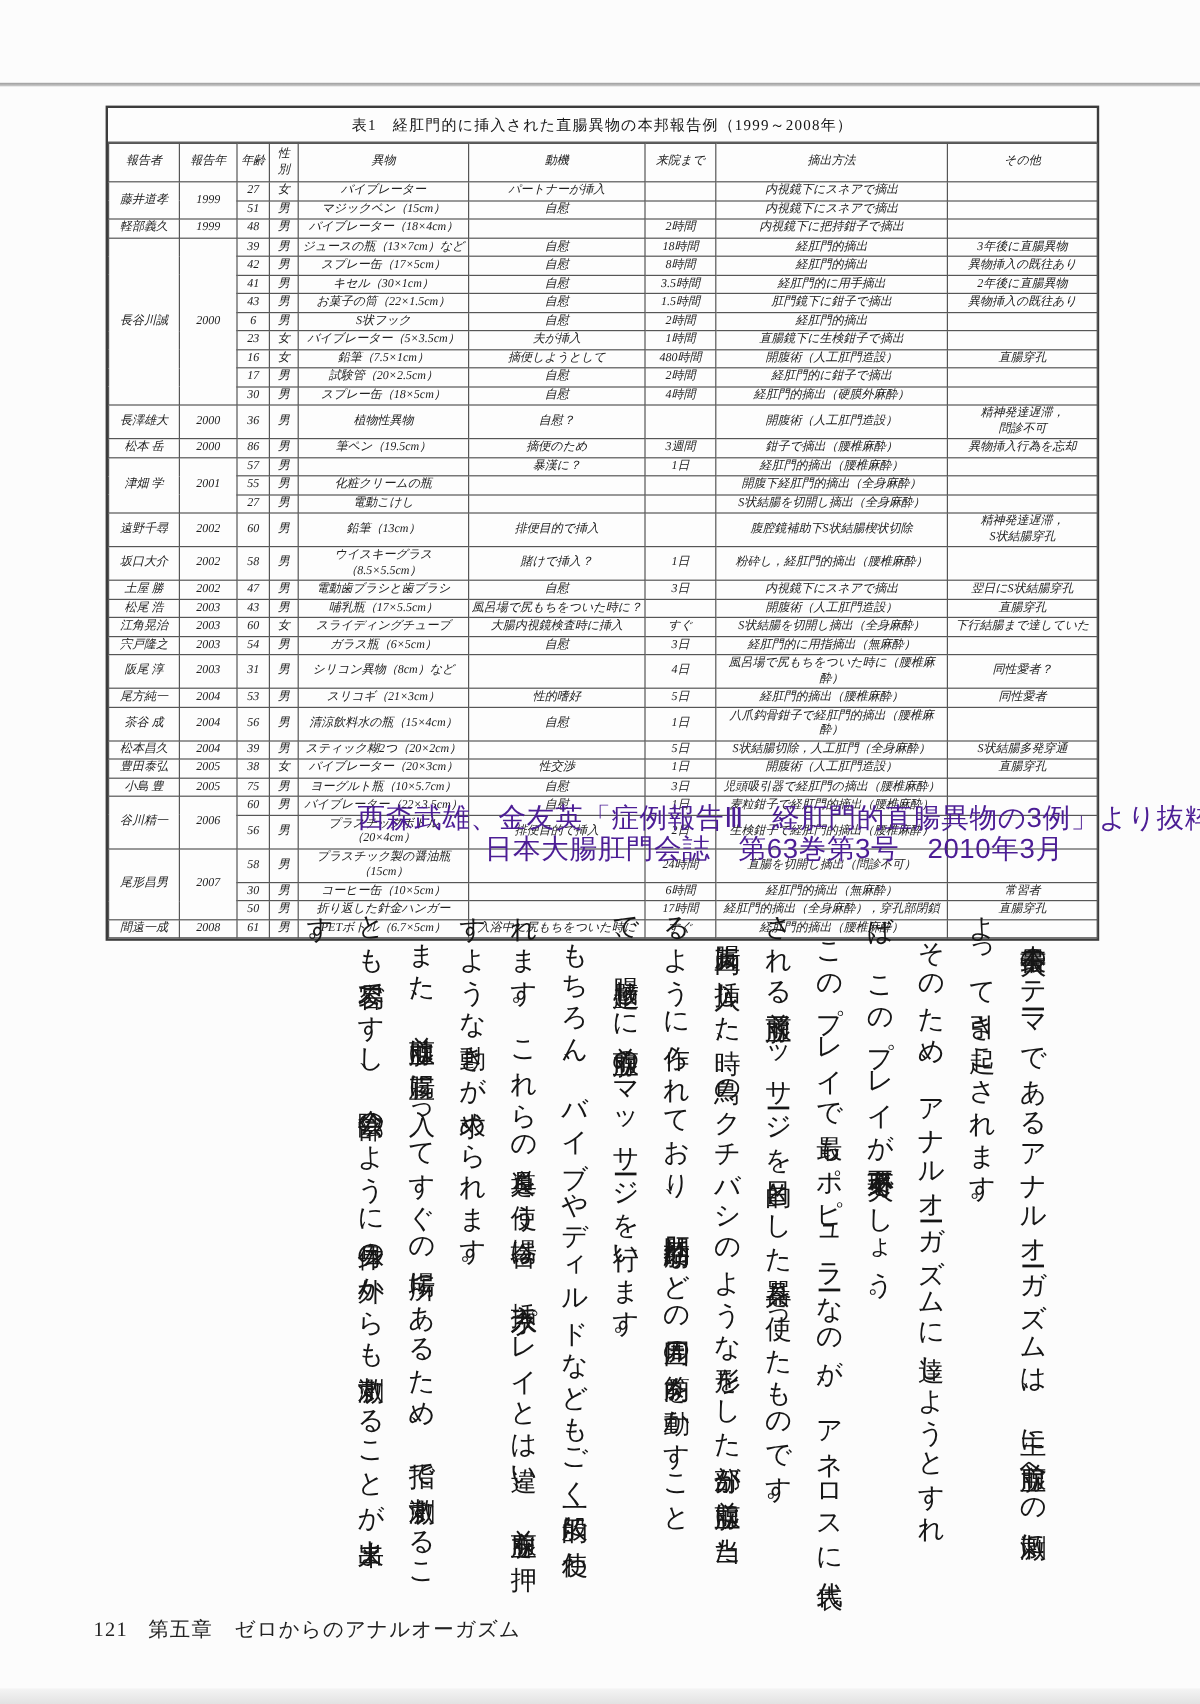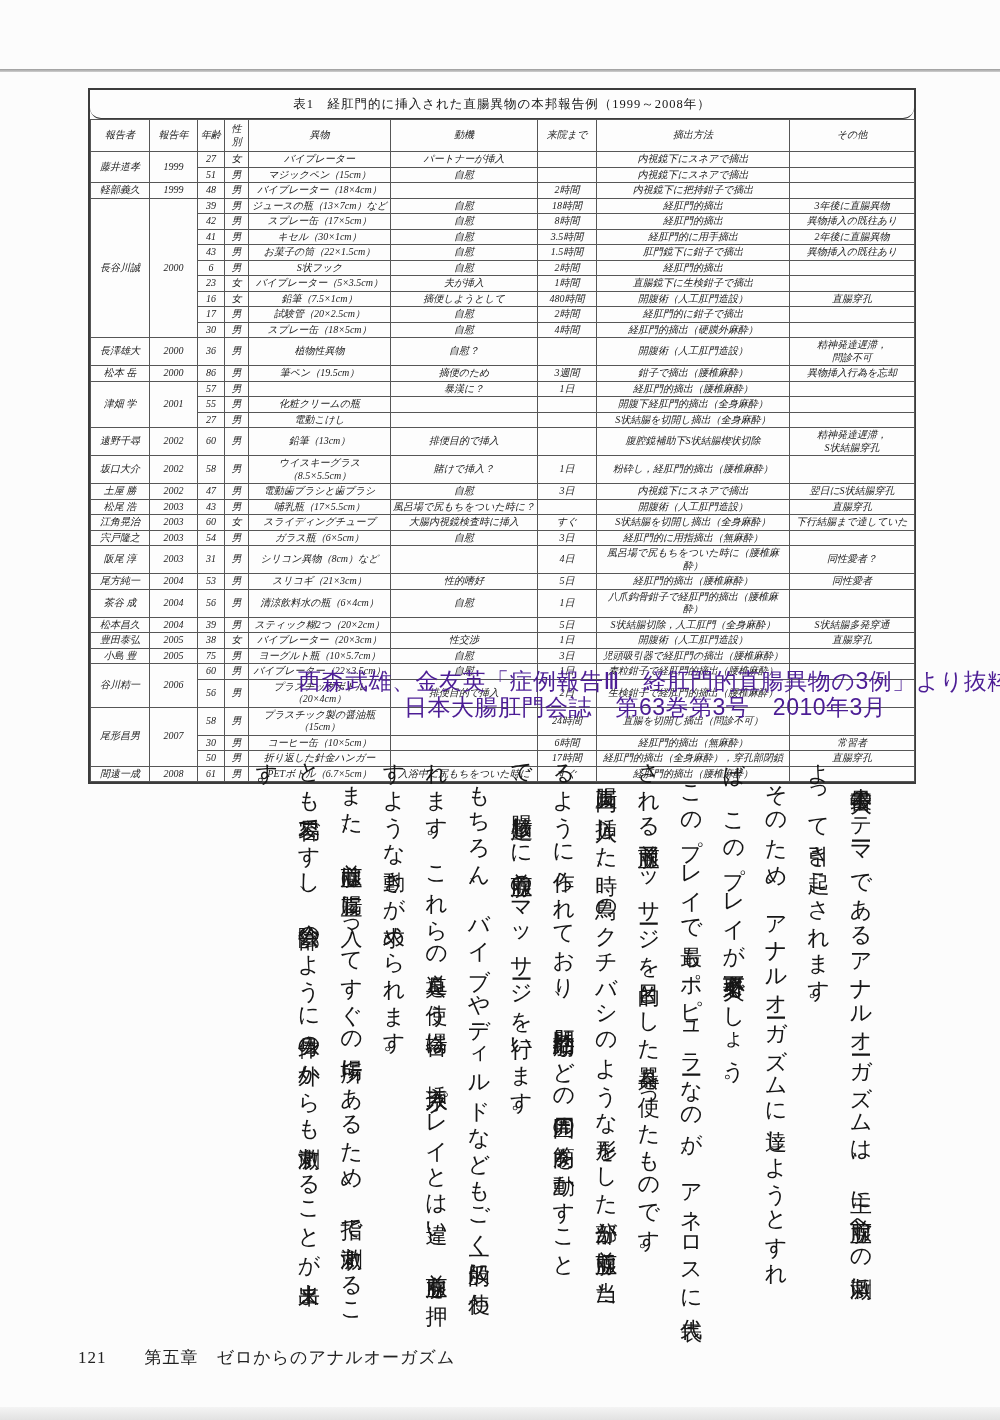--- a/index.html
+++ b/index.html
@@ -16,21 +16,21 @@
     position:absolute;left:0;bottom:0;width:1000px;height:13px;
     background:linear-gradient(#f4f4f4,#e2e2e2);
   }
   
   .table-wrap{
     position:absolute;left:88px;top:88px;width:824px;
     border:2px solid #3c3c3c;background:#fdfdfd;
   }
   .tbl-title{
     text-align:center;font-size:12.5px;letter-spacing:1px;
-    padding:6px 0 5px 0;border-bottom:1px solid #3c3c3c;color:#141414;border-radius:11px;
+    padding:6px 0 5px 0;border-bottom:1px solid #3c3c3c;color:#141414;
   }
   table.tbl{
     width:100%;border-collapse:collapse;table-layout:fixed;
     font-size:10px;line-height:1.25;color:#202020;font-style:italic;
   }
   table.tbl th,table.tbl td{
     border:1px solid #565656;text-align:center;vertical-align:middle;
     padding:1px 2px;overflow:hidden;
   }
   table.tbl th{font-weight:normal;padding:3px 2px;}
@@ -47,21 +47,21 @@
     position:absolute;top:748px;right:118px;height:566px;width:774px;
     writing-mode:vertical-rl;text-orientation:mixed;
     font-size:22px;letter-spacing:1.5px;line-height:1.93;color:#161616;
   }
   .vtext p{margin:0;text-indent:1em;}
   
   .footer{
     position:absolute;left:78px;top:1346px;font-size:17px;color:#222;
     letter-spacing:1px;white-space:nowrap;
   }
-  .footer .pgnum{margin-right:38px;}
+  .footer .pgnum{margin-right:17px;}
 </style>
 </head>
 <body>
 
 <div class="top-rule"></div>
 
 <div class="table-wrap">
   <div class="tbl-title">表1　経肛門的に挿入された直腸異物の本邦報告例（1999～2008年）</div>
   <table class="tbl">
     <colgroup>
@@ -342,21 +342,21 @@
           <td class="motive-cell">性的嗜好</td>
           <td class="time-cell">5日</td>
           <td class="method-cell">経肛門的摘出（腰椎麻酔）</td>
           <td class="other-cell">同性愛者</td>
         </tr>
         <tr>
           <td rowspan="1">茶谷 成</td>
           <td rowspan="1">2004</td>
           <td class="age-cell">56</td>
           <td class="sex-cell">男</td>
-          <td class="item-cell">清涼飲料水の瓶（6×4cm）</td>
+          <td class="item-cell">清涼飲料水の瓶（15×4cm）</td>
           <td class="motive-cell">自慰</td>
           <td class="time-cell">1日</td>
           <td class="method-cell">八爪鈎骨鉗子で経肛門的摘出（腰椎麻酔）</td>
           <td class="other-cell"></td>
         </tr>
         <tr>
           <td rowspan="1">松本昌久</td>
           <td rowspan="1">2004</td>
           <td class="age-cell">39</td>
           <td class="sex-cell">男</td>

